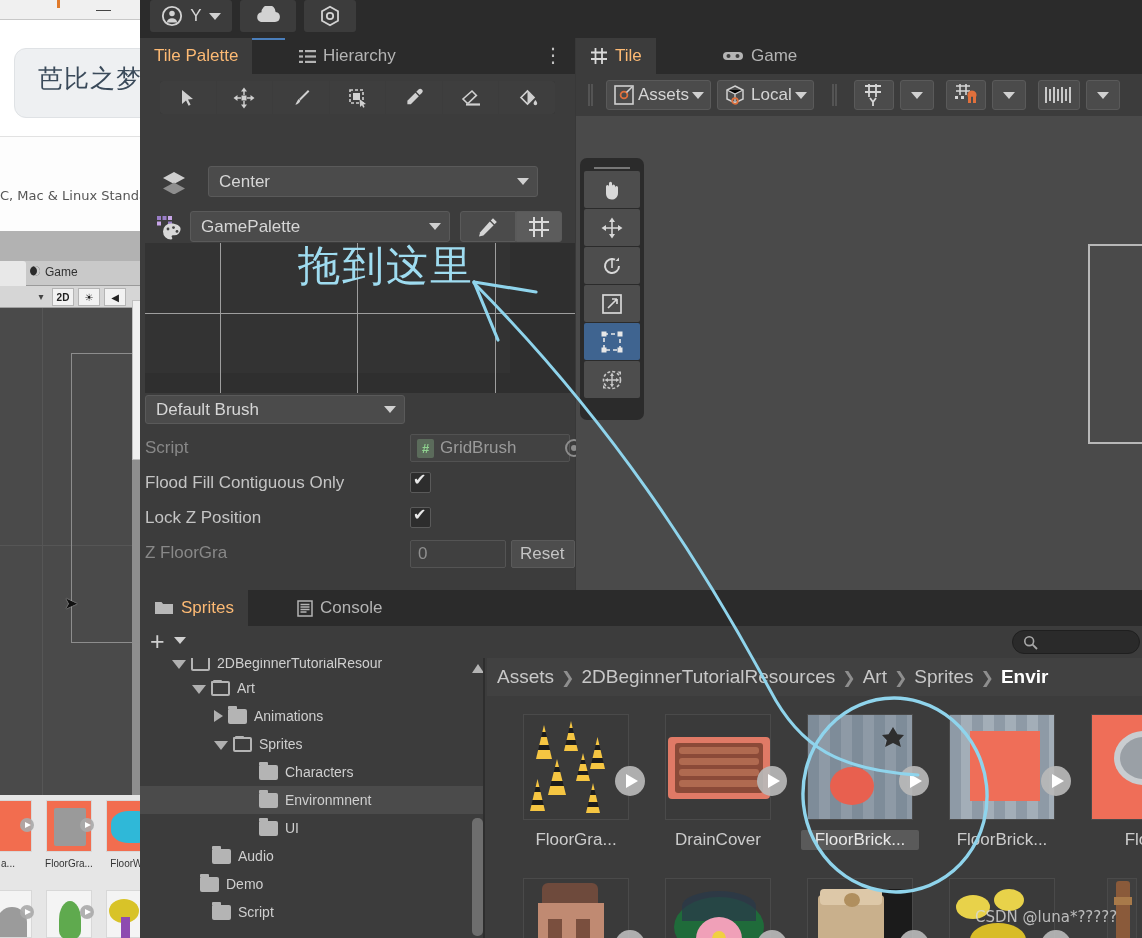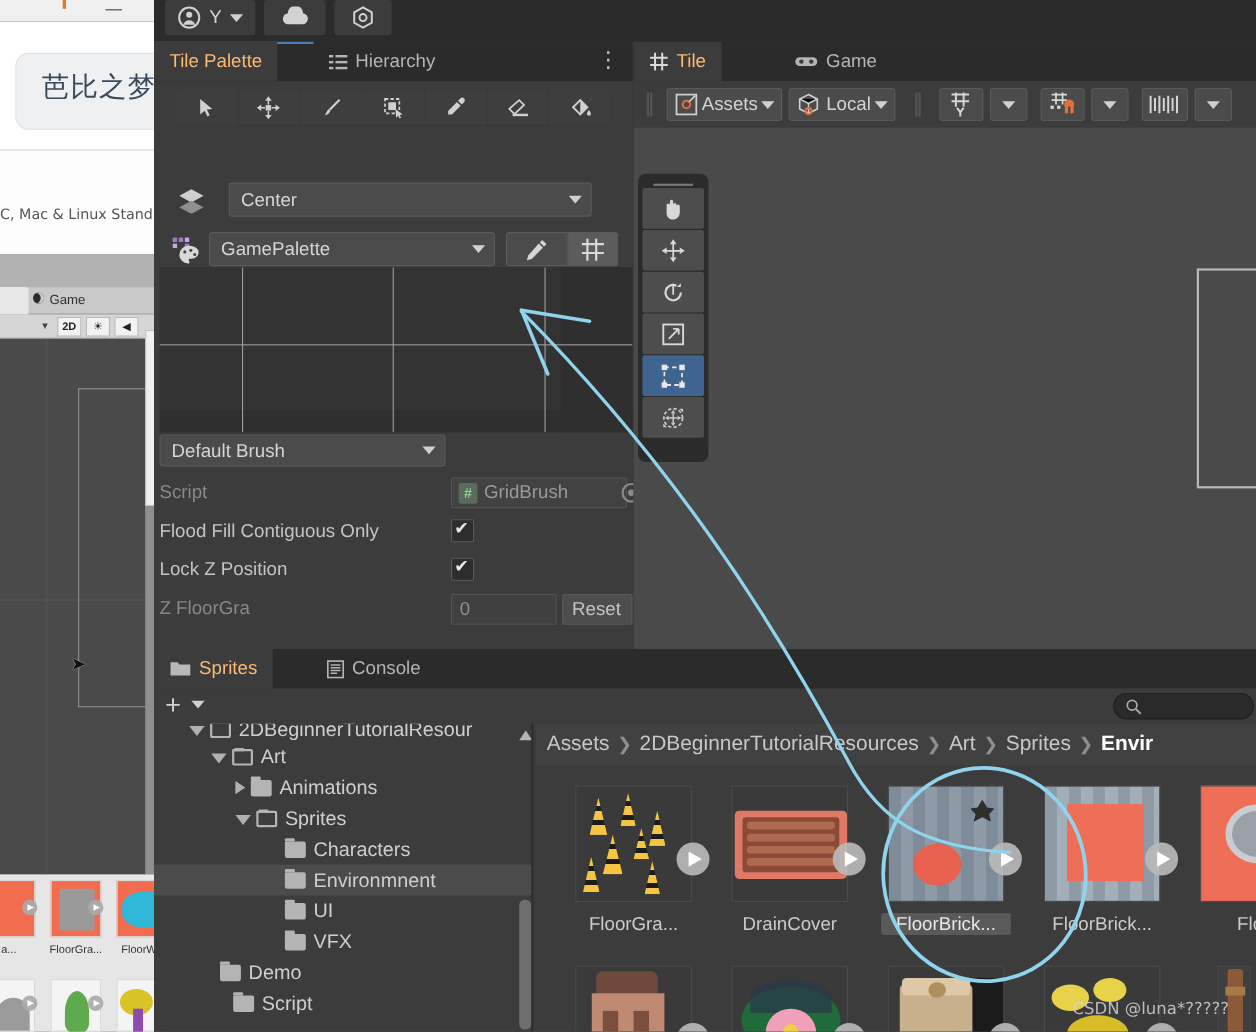--- a/index.html
+++ b/index.html
@@ -317,21 +317,21 @@
     background: #2a2a2a; border: 1px solid #1f1f1f; border-radius: 12px;
     display: flex; align-items: center; padding-left: 10px;
     color: #8a8a8a; font-size: 13px;
   }
   .tree {
     position: absolute; left: 0; top: 68px; width: 345px; height: 280px;
     background: #3c3c3c; overflow: hidden;
   }
   .tree-row {
     position: relative; height: 28px; display: flex; align-items: center;
-    font-size: 18px; color: #cfcfcf; white-space: nowrap; cursor: pointer;
+    font-size: 14px; color: #cfcfcf; white-space: nowrap; cursor: pointer;
   }
   .tree-row.sel { background: #4b4b4b; }
   .tri {
     width: 0; height: 0; margin-right: 5px;
     border-top: 6px solid transparent; border-bottom: 6px solid transparent;
     border-left: 9px solid #b0b0b0;
   }
   .tri.open {
     border-left: 7px solid transparent; border-right: 7px solid transparent;
     border-top: 9px solid #b0b0b0; border-bottom: none; margin-top: 3px;
@@ -812,23 +812,23 @@
           <span>Characters</span>
         </div>
         <div class="tree-row sel" style="padding-left:119px">
           <span class="folder"></span>
           <span>Environmnent</span>
         </div>
         <div class="tree-row" style="padding-left:119px">
           <span class="folder"></span>
           <span>UI</span>
         </div>
-        <div class="tree-row" style="padding-left:119px">
+        <div class="tree-row" style="padding-left:72px">
           <span class="folder"></span>
-          <span>VFX</span>
+          <span>Audio</span>
         </div>
         <div class="tree-row" style="padding-left:60px">
           <span class="folder"></span>
           <span>Demo</span>
         </div>
         <div class="tree-row" style="padding-left:72px">
           <span class="folder"></span>
           <span>Script</span>
         </div>
       </div>
@@ -959,16 +959,17 @@
   <div class="anno">
     <svg width="1142" height="938" viewBox="0 0 1142 938">
 
       <path d="M474 282 L536 292" stroke="#8fd4ec" stroke-width="3.2" fill="none" stroke-linecap="round"></path>
       <path d="M474 282 L498 340" stroke="#8fd4ec" stroke-width="3.2" fill="none" stroke-linecap="round"></path>
 
       <path d="M474 283 C 610 420, 700 560, 770 690 C 800 748, 840 770, 918 775" stroke="#8fd4ec" stroke-width="3" fill="none" stroke-linecap="round"></path>
 
       <ellipse cx="895" cy="795" rx="92" ry="97" stroke="#8fd4ec" stroke-width="3.4" fill="none" transform="rotate(-6 895 795)"></ellipse>
     </svg>
+    <div class="anno-text">拖到这里</div>
     <div class="watermark">CSDN @luna*?????</div>
   </div>
 
 </div>
 
 </body></html>

